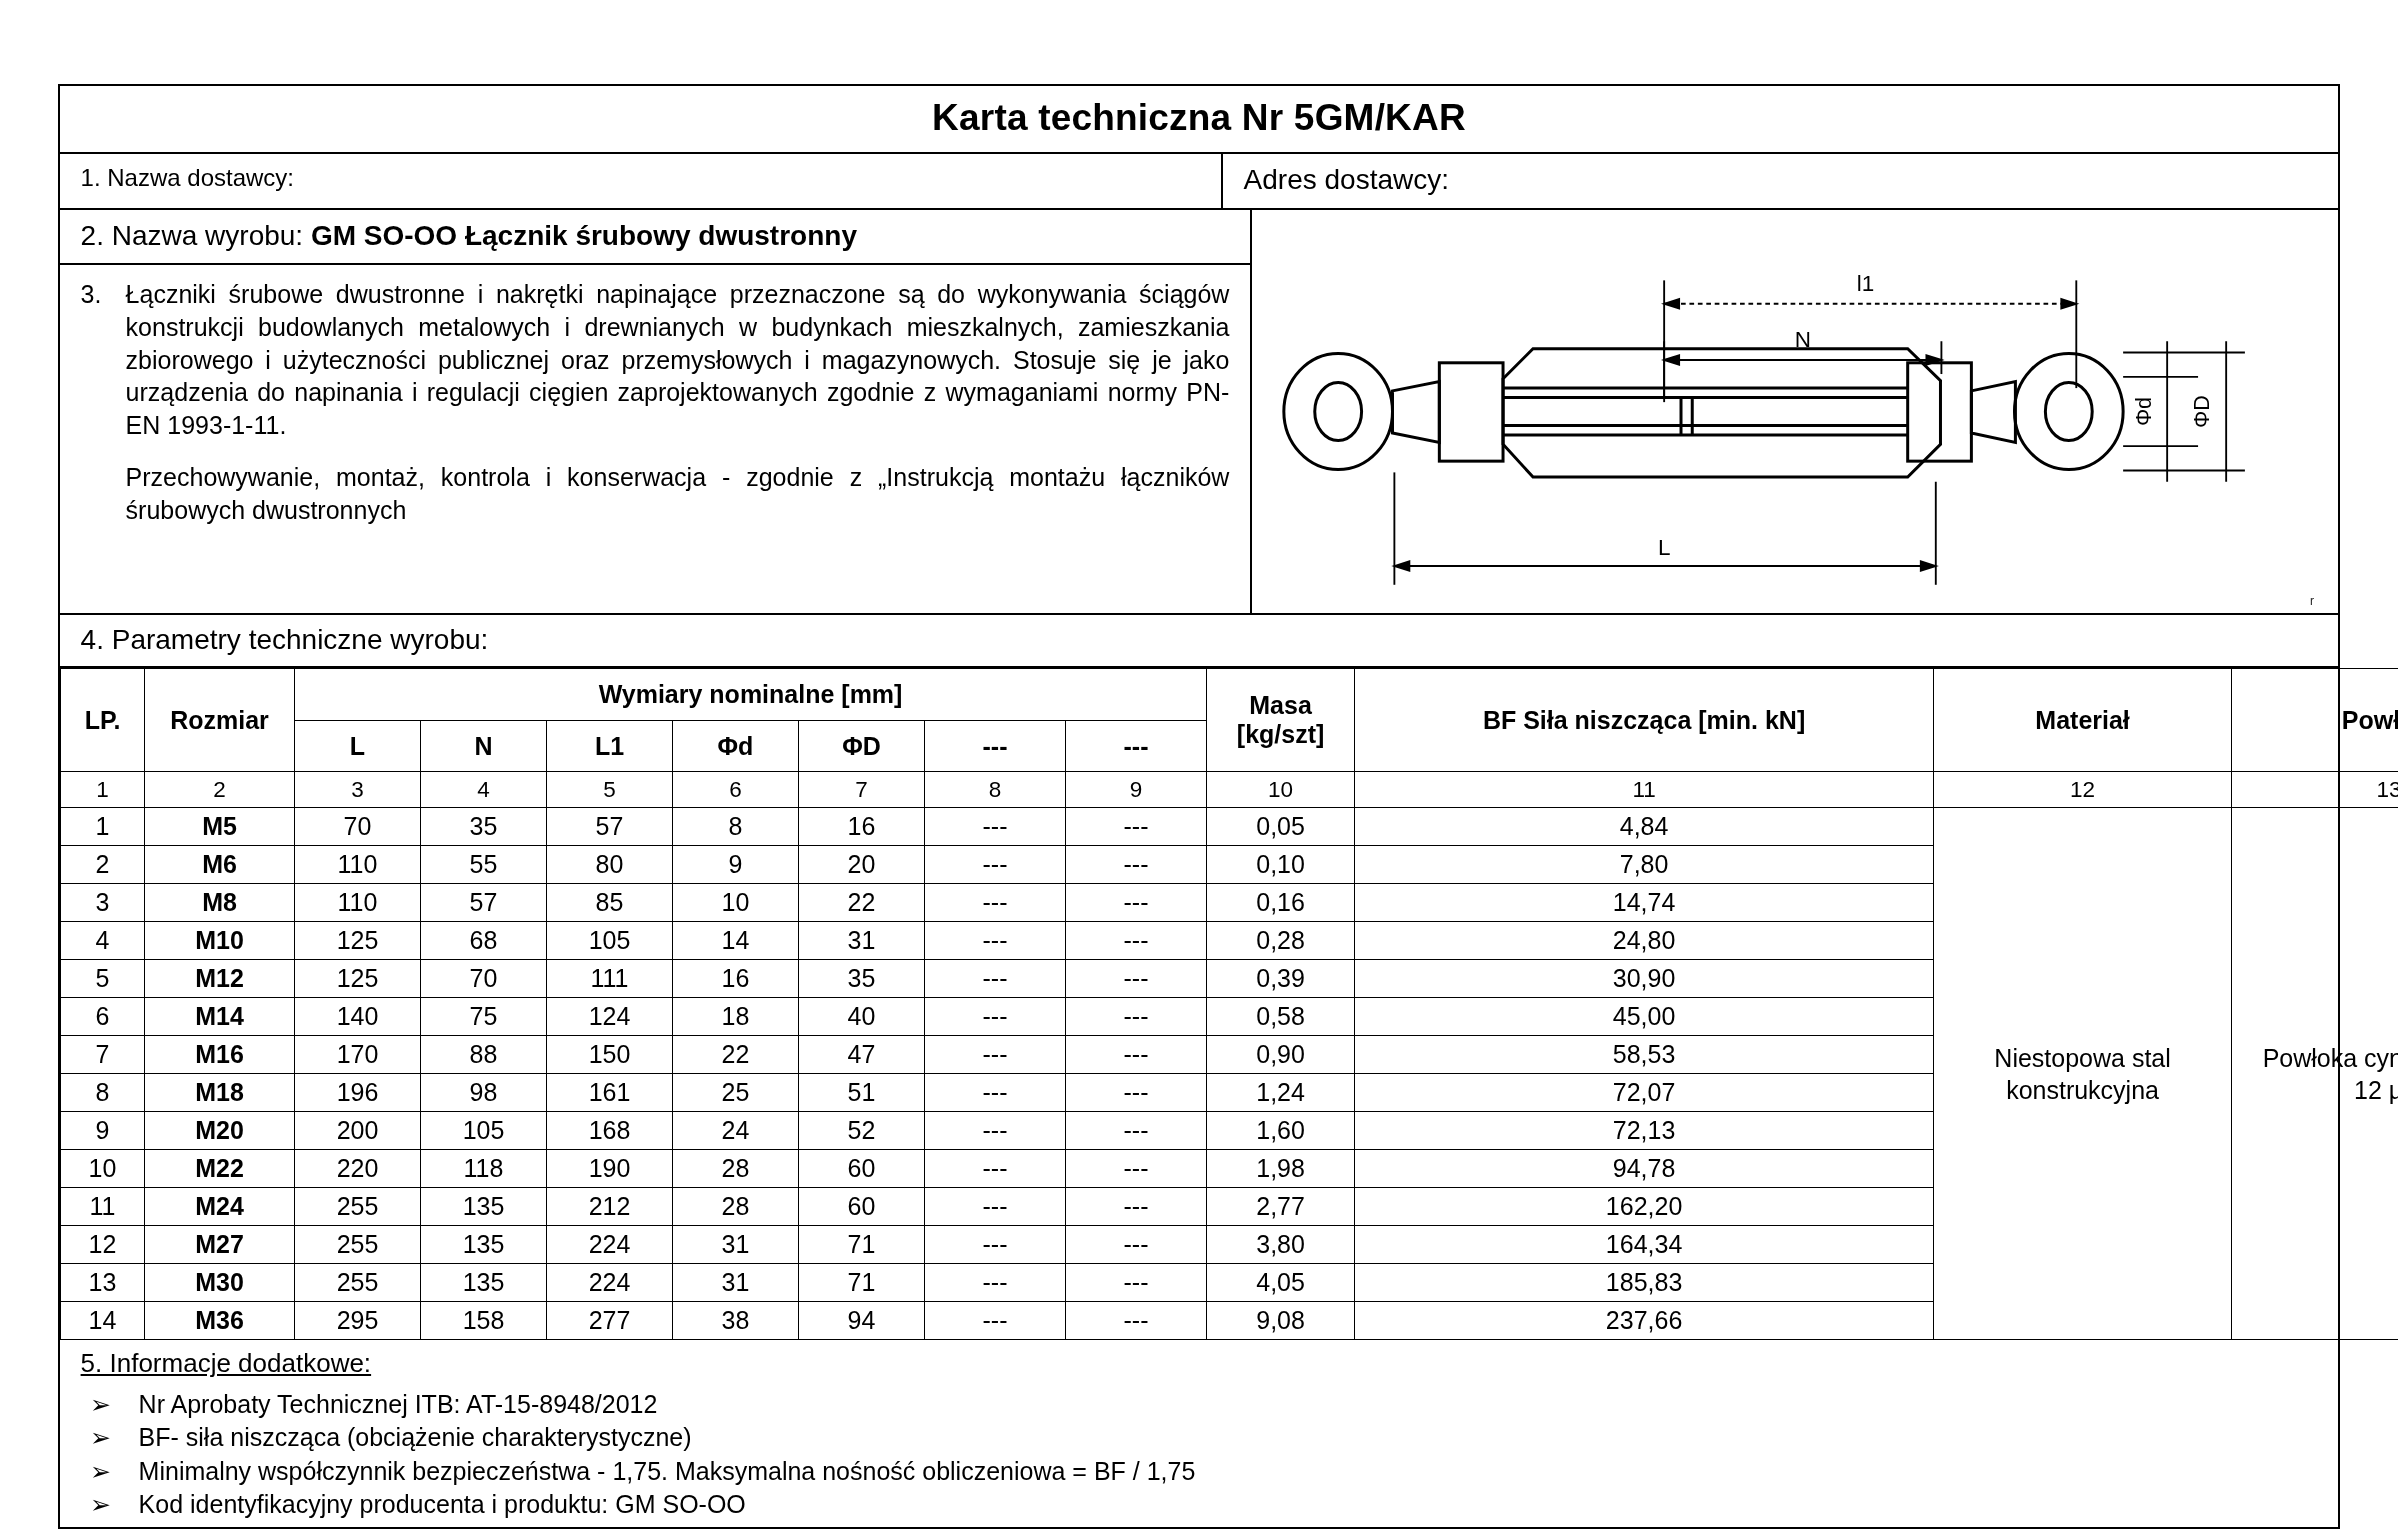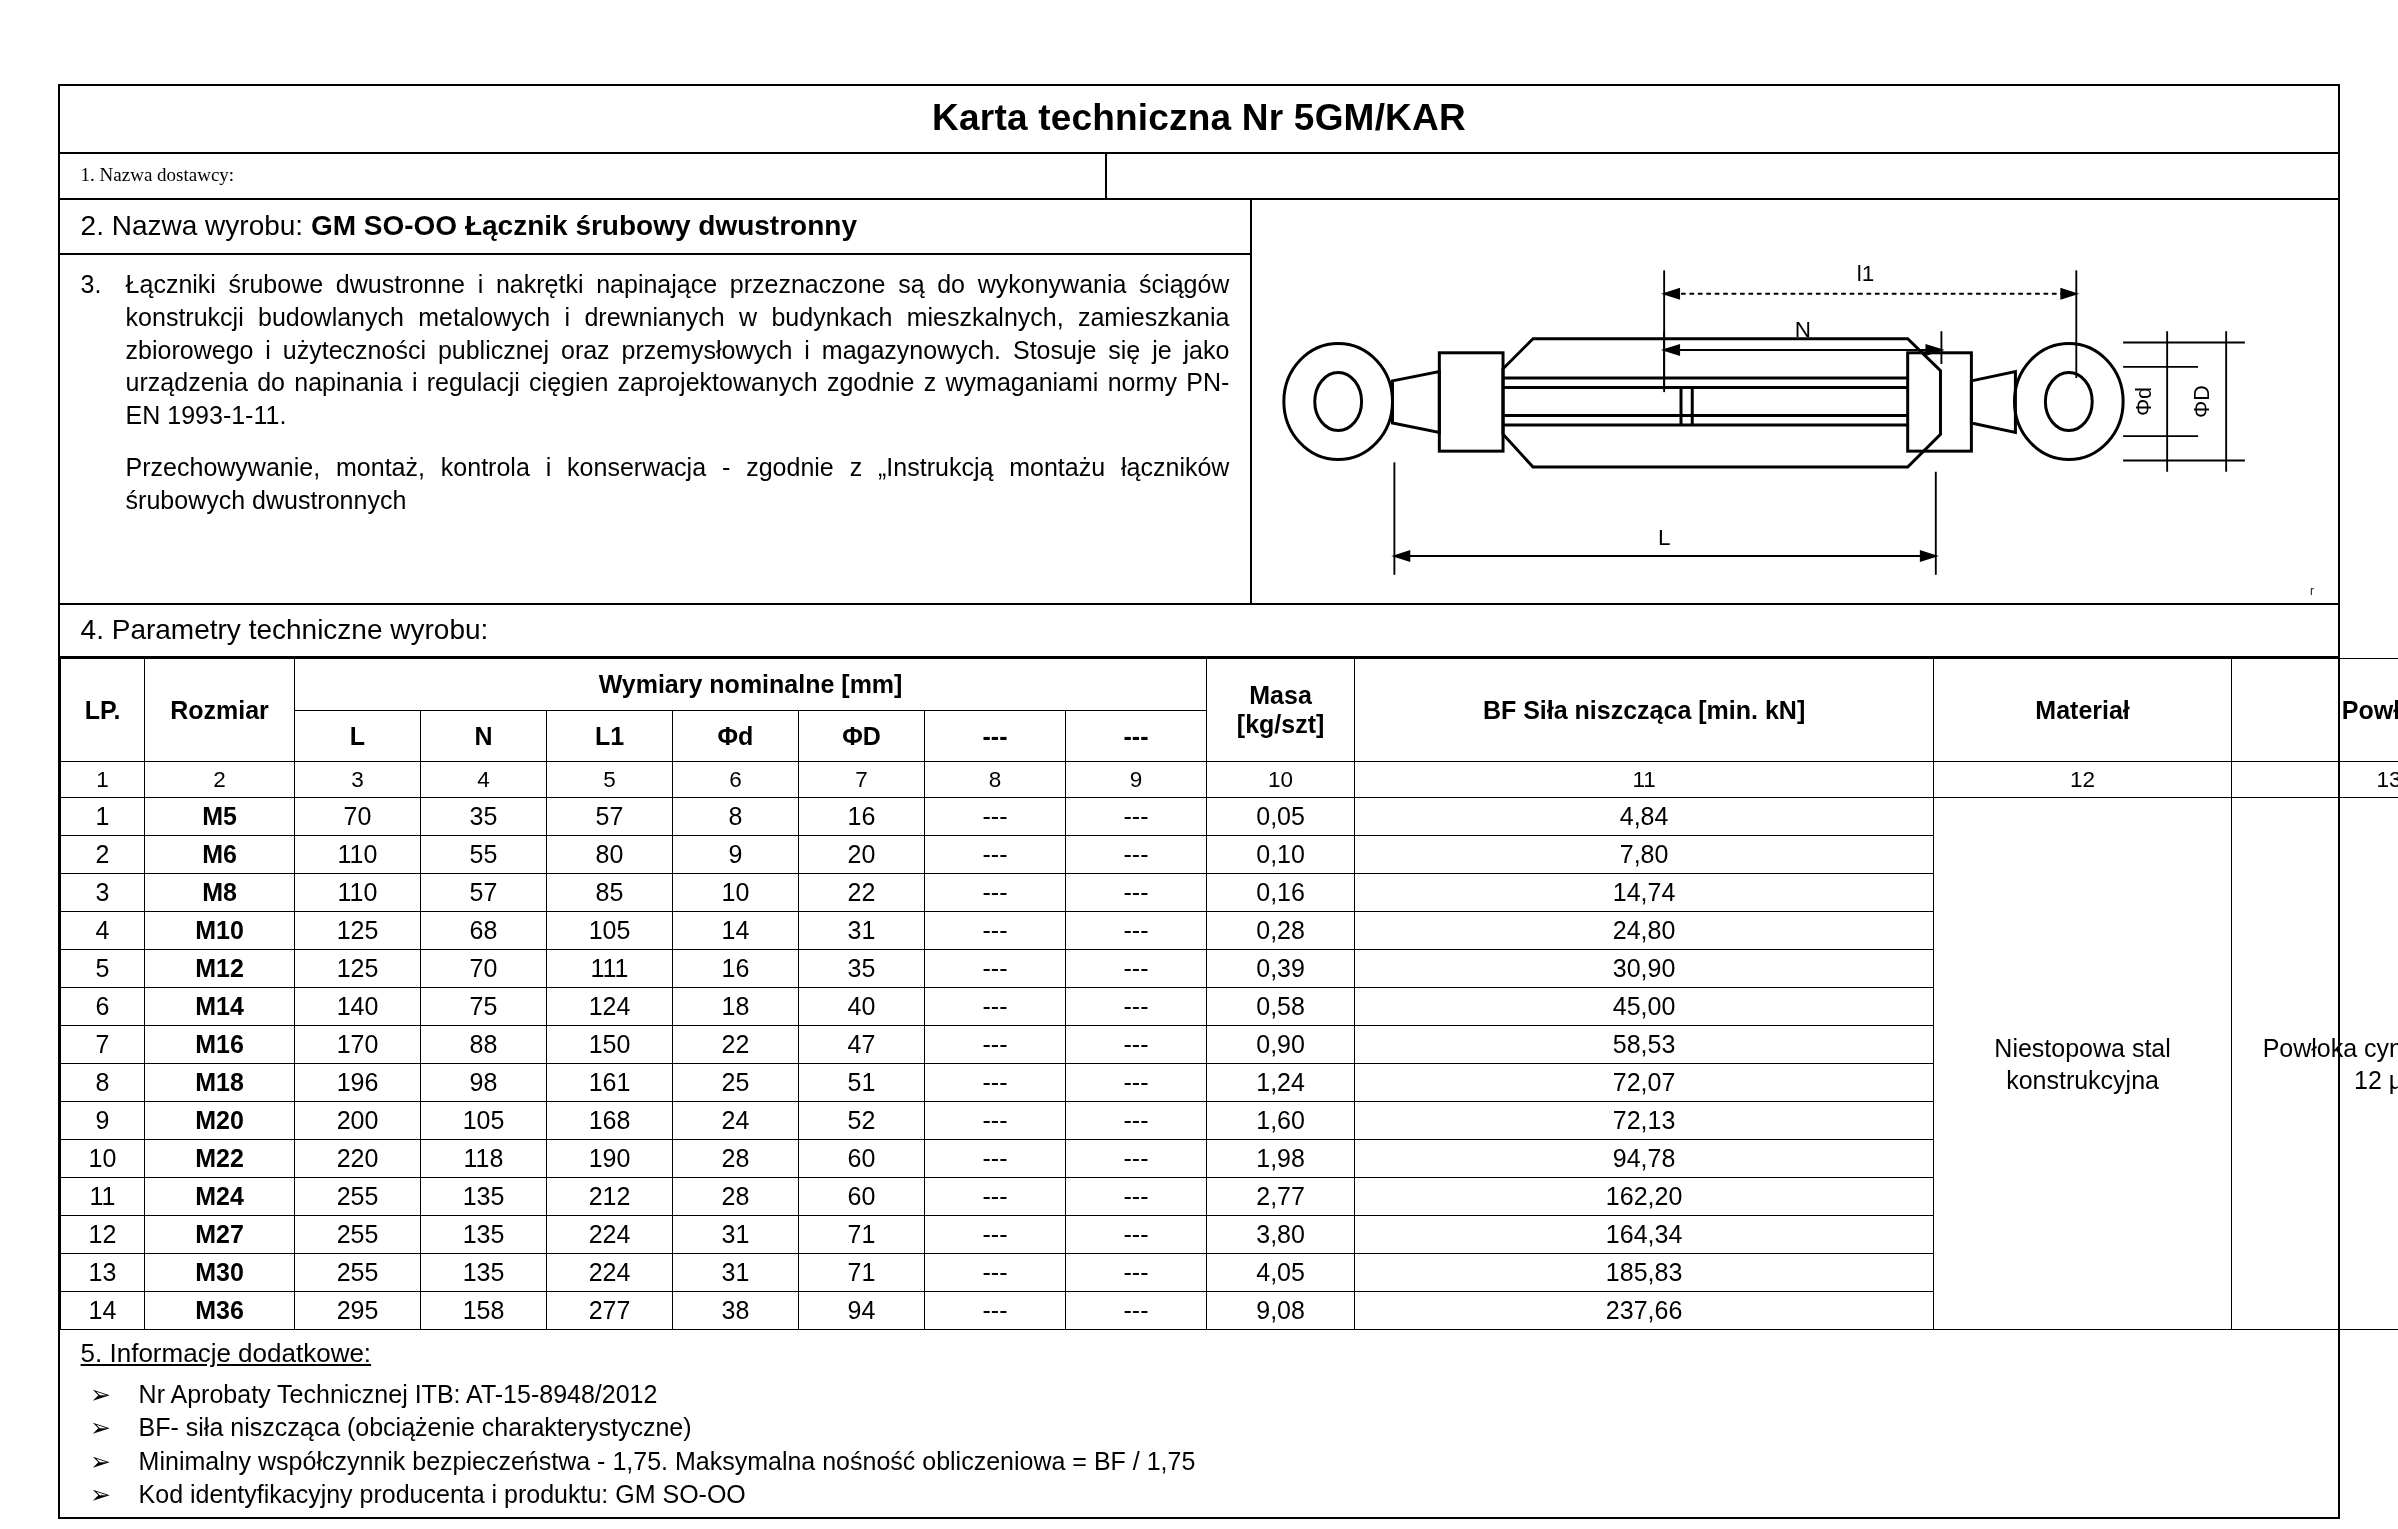--- a/index.html
+++ b/index.html
@@ -26,25 +26,24 @@
     padding: 11.2px 0 13px 0;
   }
   .title-row .t {
     font-size: 37px;
     font-weight: bold;
     letter-spacing: 0.2px;
   }
   
   .supplier-row { display: flex; border-bottom: 2.8px solid #000; }
   .supplier-left {
-    width: 1047px;
+    width: 1163px;
     border-right: 2.8px solid #000;
     padding: 10.3px 0 12px 20.6px;
-    font-size: 19px;
-    font-family: Liberation Serif, serif;
+    font-size: 24px;
   }
   .supplier-right {
     flex: 1;
     padding: 10.3px 0 12px 20.6px;
     font-size: 28px;
   }
   
   .mid { display: flex; border-bottom: 2.8px solid #000; }
   .mid-left { width: 1192px; border-right: 2.8px solid #000; }
   .prodname {
@@ -140,20 +139,21 @@
 <body>
 
 <div class="page">
 
   <div class="title-row">
     <span class="t">Karta techniczna  Nr 5GM/KAR</span>
   </div>
 
   <div class="supplier-row">
     <div class="supplier-left">1. Nazwa dostawcy:</div>
+    <div class="supplier-right">Adres dostawcy:</div>
   </div>
 
   <div class="mid">
 
     <div class="mid-left">
 
       <div class="prodname">
         <span>2. Nazwa wyrobu: </span><b>GM SO-OO Łącznik śrubowy dwustronny</b>
       </div>
 

